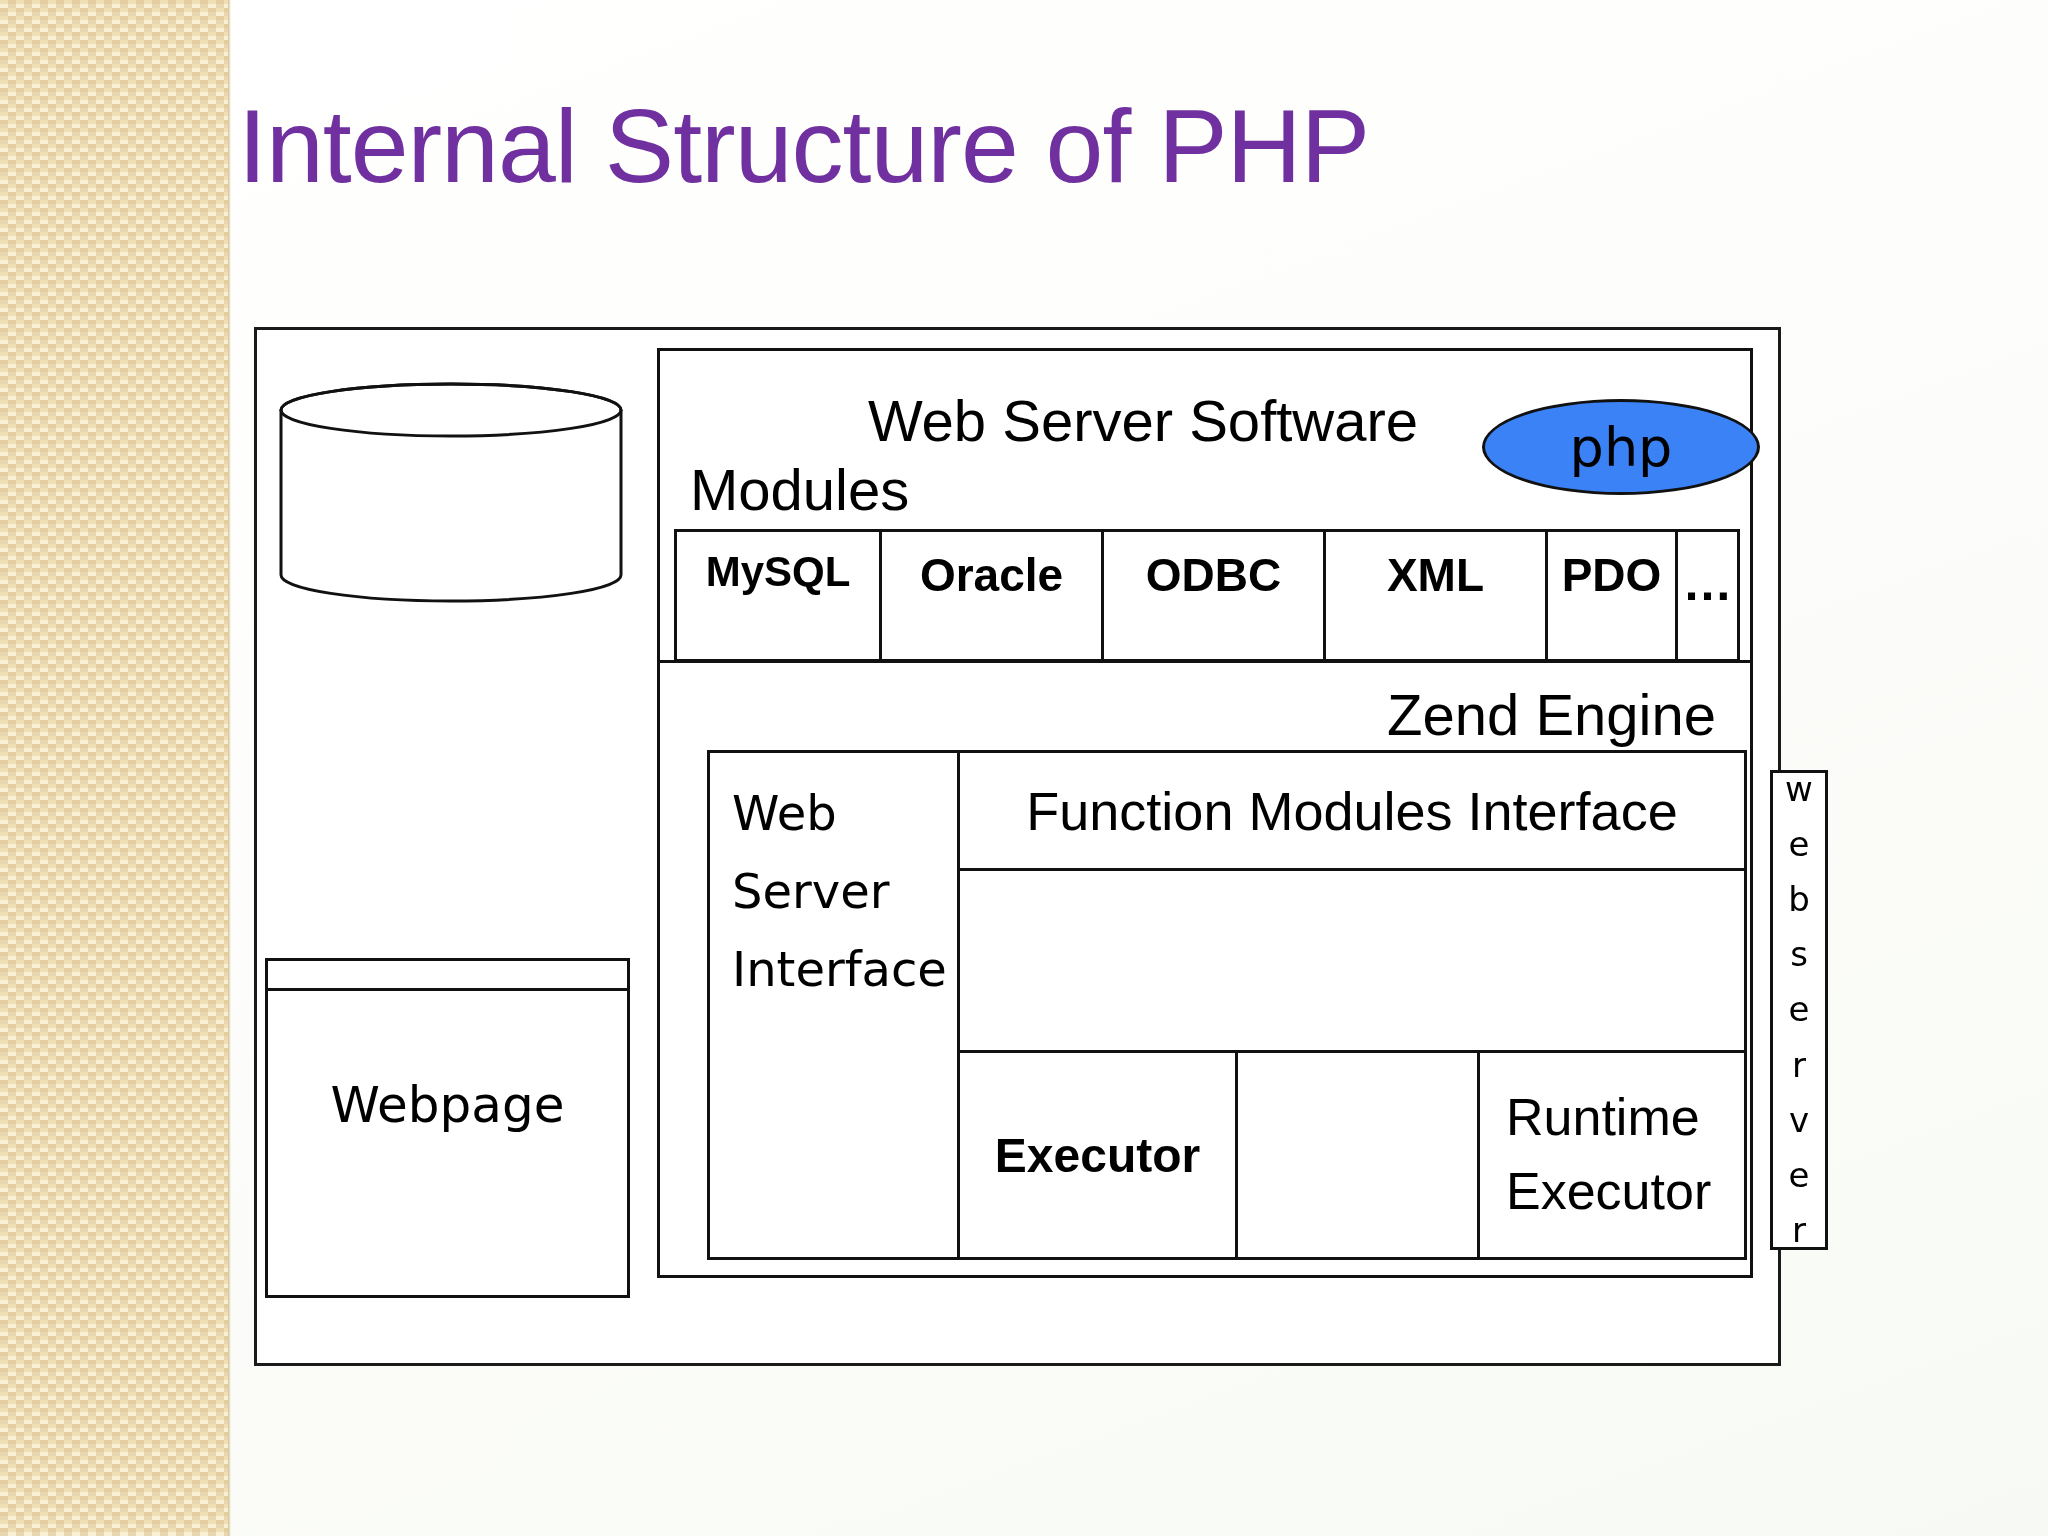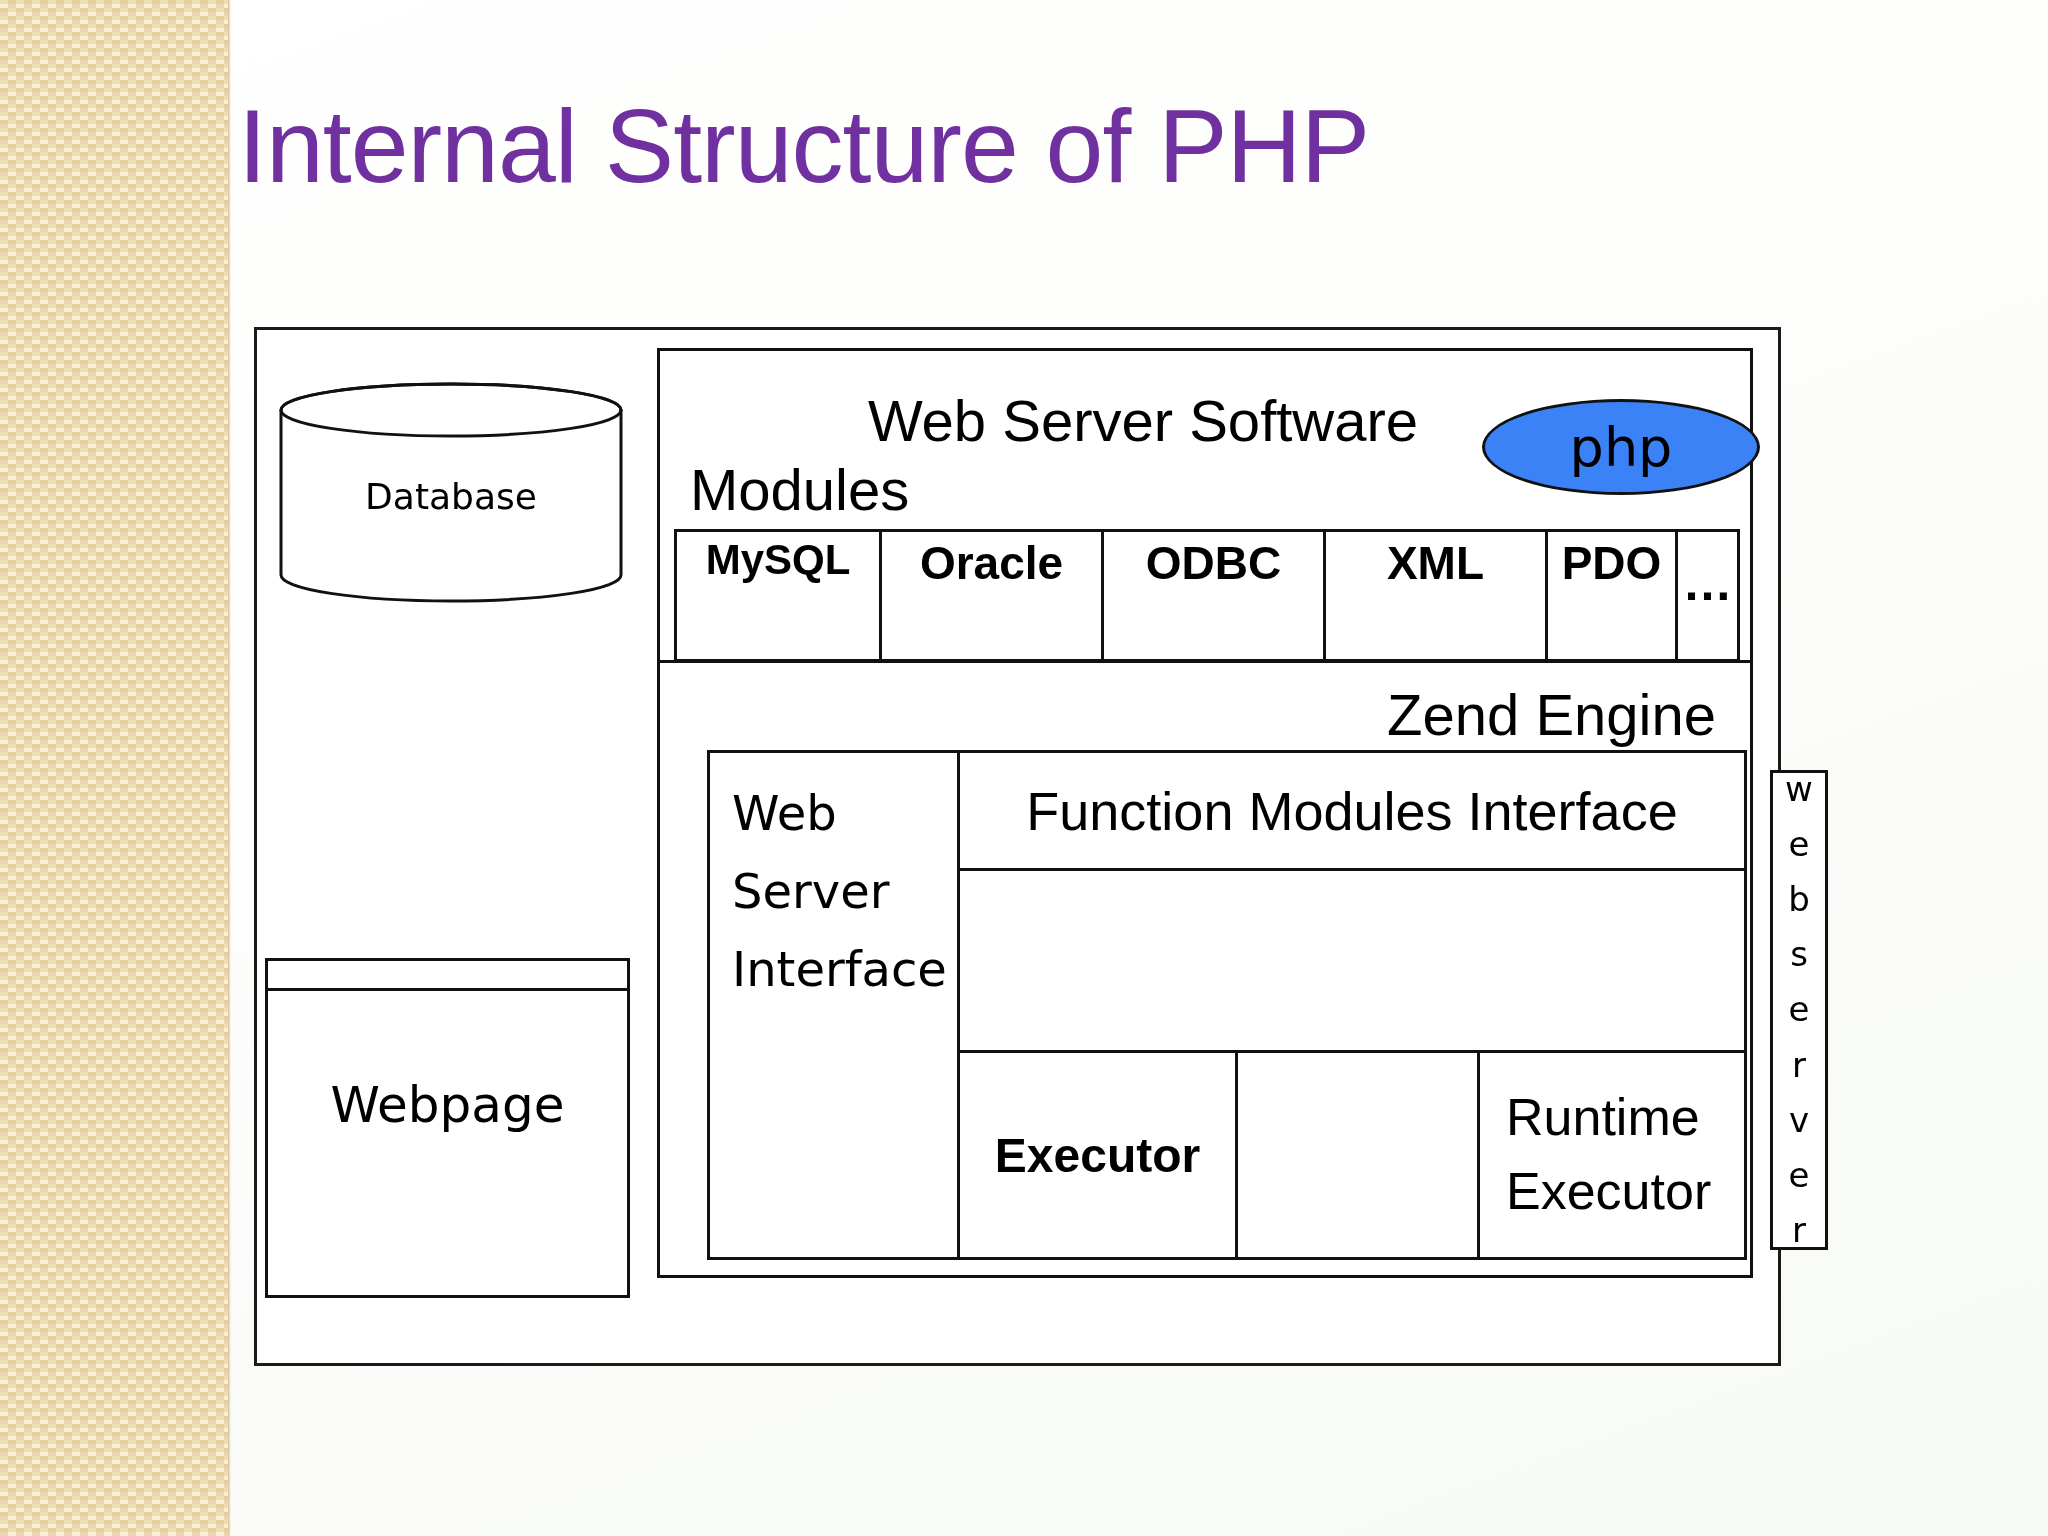--- a/index.html
+++ b/index.html
@@ -194,21 +194,21 @@
     border: 3px solid #111;
     box-sizing: border-box;
     background: #fff;
   }
   .module-cell {
     border-right: 3px solid #111;
     box-sizing: border-box;
     display: flex;
     align-items: flex-start;
     justify-content: center;
-    padding-top: 4px;
+    padding-top: 16px;
     font-family: "Liberation Sans Narrow", "Liberation Sans", sans-serif;
     font-weight: bold;
     font-size: 46px;
     color: #000;
   }
   .module-cell:last-child { border-right: none; }
   .module-cell.mod-mysql  { width: 205px; font-size: 42px; }
   .module-cell.mod-oracle { width: 222px; }
   .module-cell.mod-odbc   { width: 222px; }
   .module-cell.mod-xml    { width: 222px; }
@@ -343,21 +343,20 @@
   <div class="slide-title">Internal Structure of PHP</div>
 
   <div class="diagram">
 
     <div class="db-cyl">
       <svg viewBox="0 0 352 225" preserveAspectRatio="none" aria-hidden="true">
         <ellipse cx="176" cy="30" rx="170" ry="26" fill="#ffffff" stroke="#111111" stroke-width="3"></ellipse>
         <path d="M6 30 L6 195 A170 26 0 0 0 346 195 L346 30" fill="#ffffff" stroke="#111111" stroke-width="3"></path>
         <ellipse cx="176" cy="30" rx="170" ry="26" fill="none" stroke="#111111" stroke-width="3"></ellipse>
       </svg>
-      <div class="db-label">Database</div>
     </div>
 
     <div class="webpage-box">
       <div class="webpage-titlebar"></div>
       <div class="webpage-body"></div>
       <div class="webpage-label">Webpage</div>
     </div>
 
     <div class="bx wss-box">
       <div class="wss-title">Web Server Software</div>

